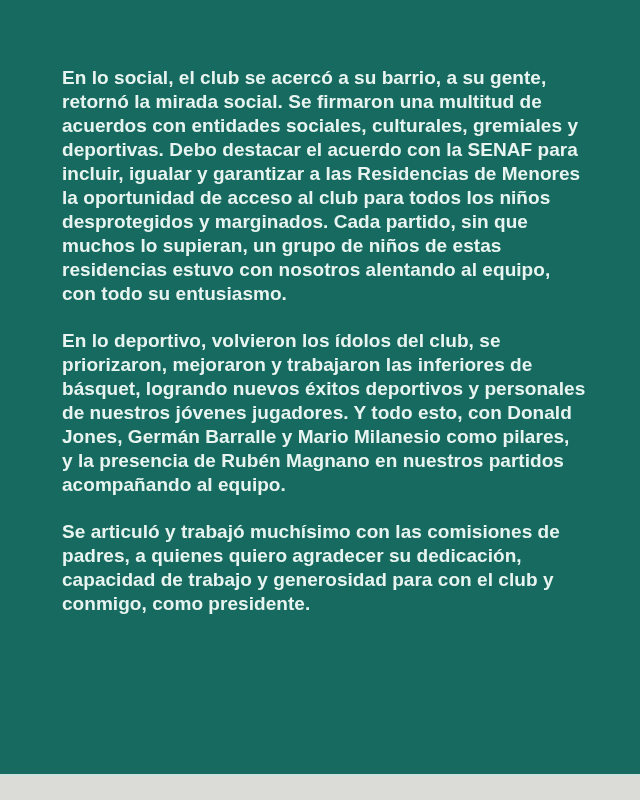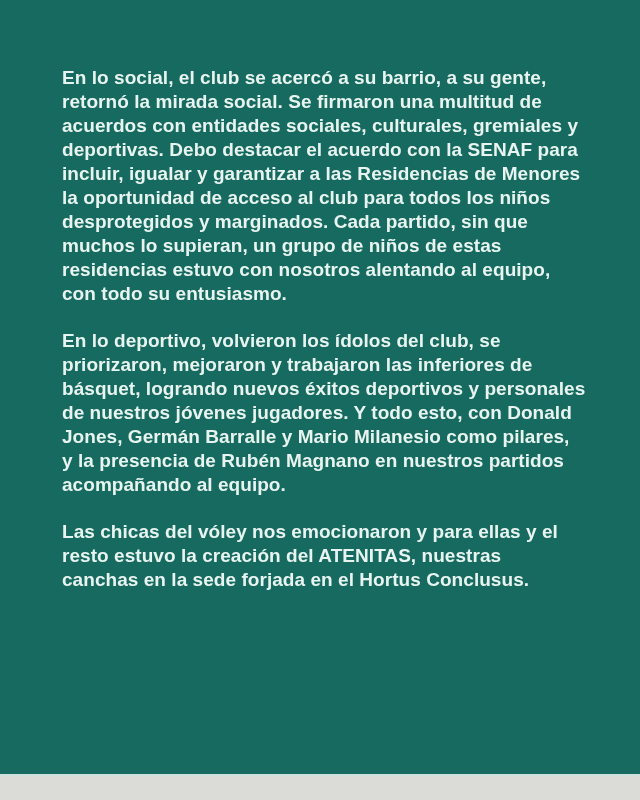--- a/index.html
+++ b/index.html
@@ -66,18 +66,19 @@
 muchos lo supieran, un grupo de niños de estas
 residencias estuvo con nosotros alentando al equipo,
 con todo su entusiasmo.</p>
     <p>En lo deportivo, volvieron los ídolos del club, se
 priorizaron, mejoraron y trabajaron las inferiores de
 básquet, logrando nuevos éxitos deportivos y personales
 de nuestros jóvenes jugadores. Y todo esto, con Donald
 Jones, Germán Barralle y Mario Milanesio como pilares,
 y la presencia de Rubén Magnano en nuestros partidos
 acompañando al equipo.</p>
-    <p>Las chicas del vóley nos emocionaron y para ellas y el
-resto estuvo la creación del ATENITAS, nuestras
-canchas en la sede forjada en el Hortus Conclusus.</p>
+    <p>Se articuló y trabajó muchísimo con las comisiones de
+padres, a quienes quiero agradecer su dedicación,
+capacidad de trabajo y generosidad para con el club y
+conmigo, como presidente.</p>
   </div>
 </div>
 <div class="bottom-strip"></div>
 
 </body></html>

